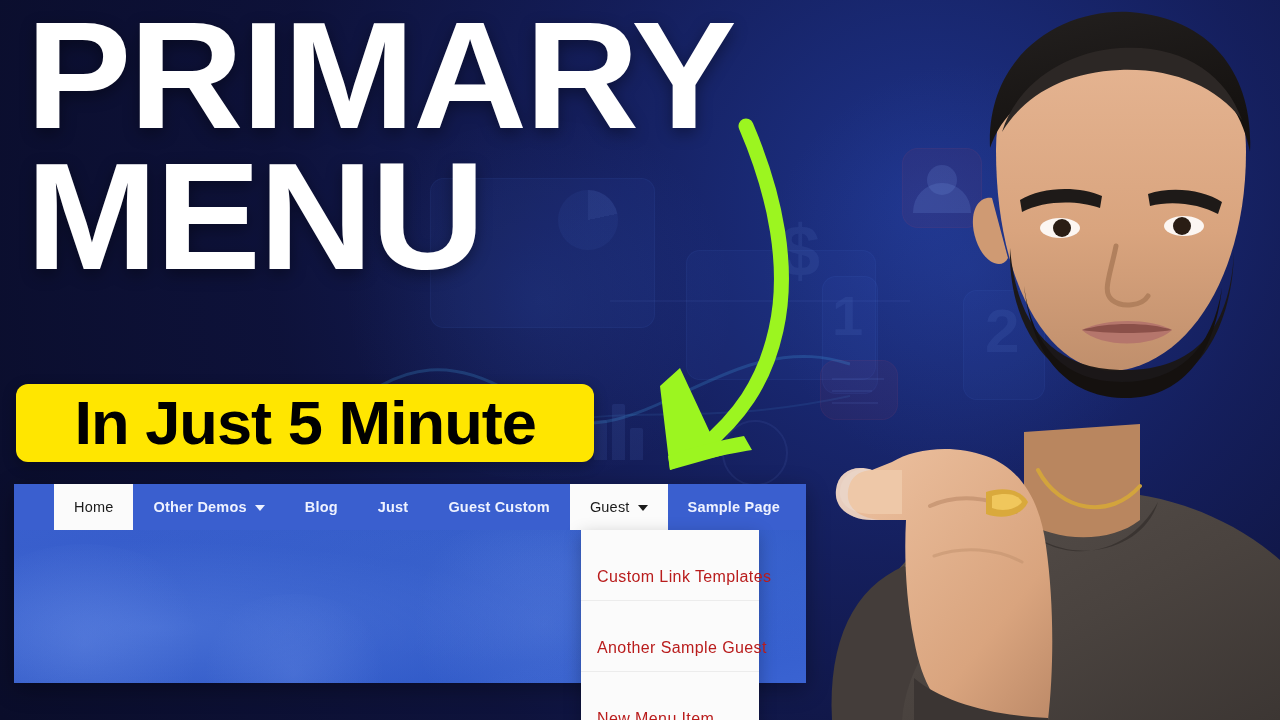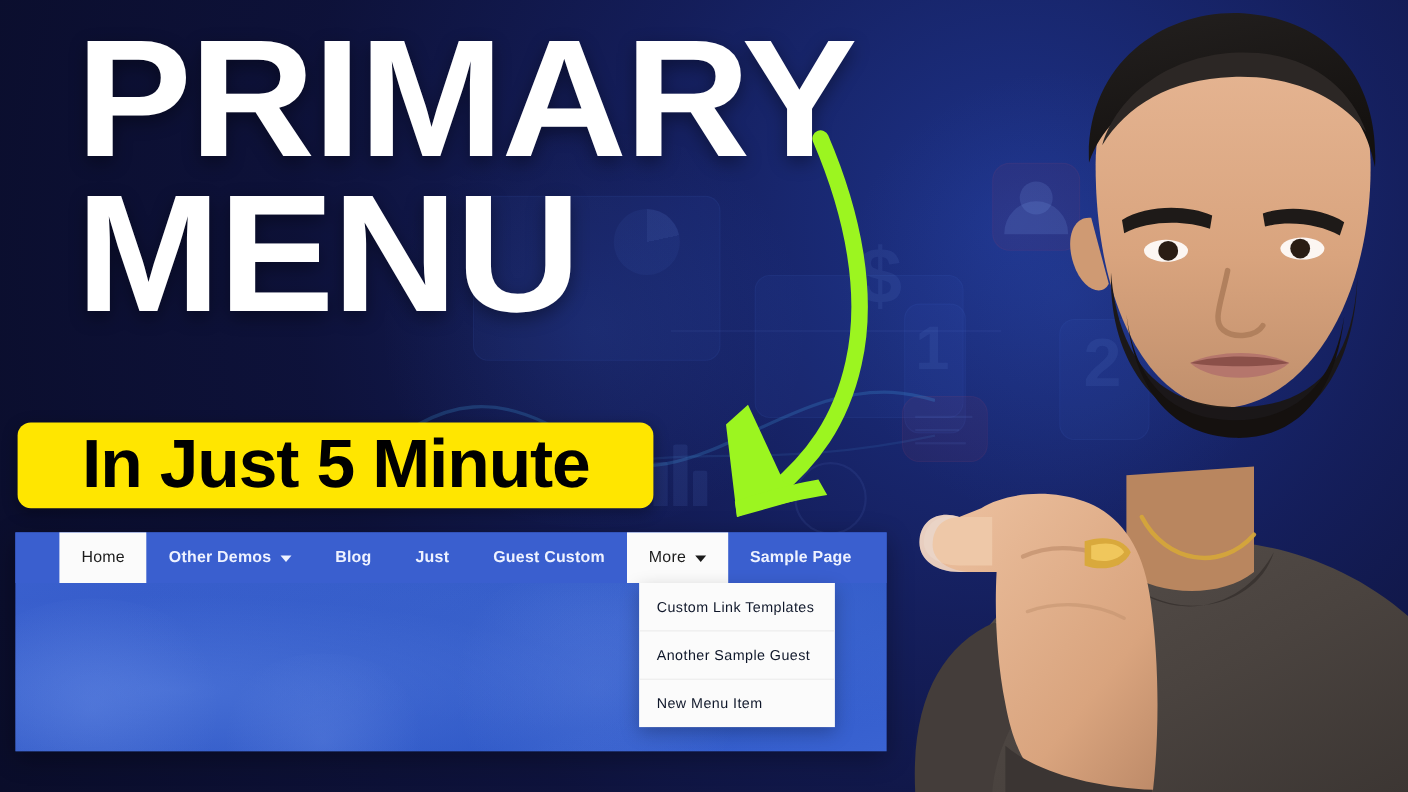--- a/index.html
+++ b/index.html
@@ -67,23 +67,22 @@
   }
   .deco-person-body {
     width:58px; height:30px;
     border-radius:30px 30px 0 0;
     background:rgba(130,170,245,0.16);
     position:absolute; left:50%; bottom:14px; transform:translateX(-50%);
   }
 
   
   #headline {
-    position:absolute; left:26px; top:31px;
+    position:absolute; left:26px; top:16px;
     z-index:6;
-    margin-left:43px;
   }
   .hl-line {
     color:#ffffff;
     font-family:"Liberation Sans", sans-serif;
     font-weight:700;
     font-size:152px;
     line-height:0.78;
     letter-spacing:-2px;
     text-shadow:0 5px 16px rgba(0,0,0,0.38);
     white-space:nowrap;
@@ -183,27 +182,28 @@
   #dropdown {
     position:absolute;
     left:567px; top:46px;
     width:178px;
     background:#fbfbfb;
     z-index:12;
     box-shadow:0 5px 16px rgba(0,0,0,0.25);
   }
   .dd-item {
     padding:14px 16px;
-    color:#0f172a;
-    font-family:"Liberation Sans", sans-serif;
-    font-size:13px;
+    color:#b91c1c;
+    font-family:"Liberation Sans", sans-serif;
+    font-size:16px;
     letter-spacing:0.4px;
     white-space:nowrap;
     cursor:pointer;
     border-bottom:1px solid #ececec;
+    margin-top:24px;
   }
   .dd-item:last-child { border-bottom:none; }
 
   
   #presenter {
     position:absolute;
     right:0; top:0;
     width:470px; height:720px;
     z-index:9;
     pointer-events:none;
@@ -296,21 +296,21 @@
 
       <div class="menu-item">
         <span>Just</span>
       </div>
 
       <div class="menu-item">
         <span>Guest Custom</span>
       </div>
 
       <div class="menu-item active">
-        <span>More</span>
+        <span>Guest</span>
         <span class="caret"></span>
       </div>
 
       <div class="menu-item">
         <span>Sample Page</span>
       </div>
 
     </nav>
 
     <div id="dropdown">

